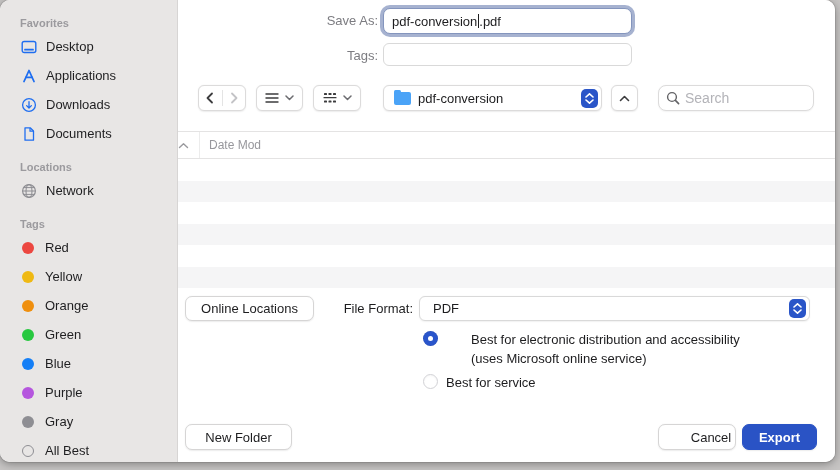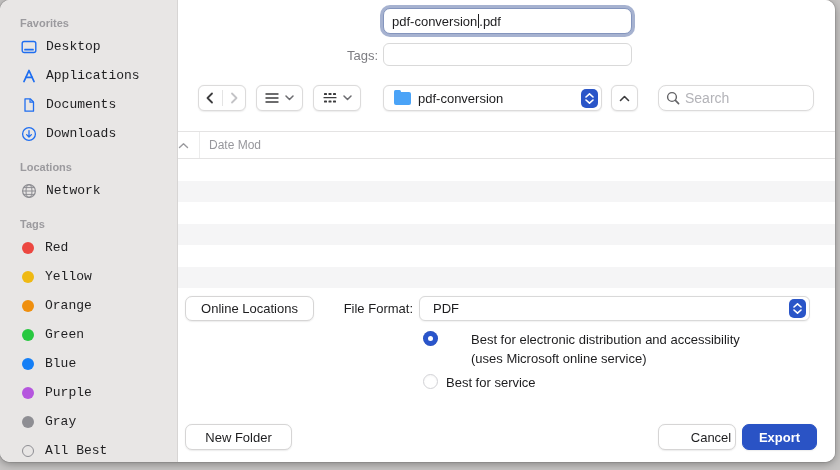--- a/index.html
+++ b/index.html
@@ -29,21 +29,21 @@
     flex: none;
     overflow: hidden;
   }
   .side-section-title {
     font-size: 11px; font-weight: bold; color: #9b9a9e;
     height: 18px; line-height: 18px; margin-top: 10px;
   }
   .side-section-title:first-child { margin-top: 2px; }
   .side-item {
     display: flex; align-items: center; height: 29px;
-    font-size: 13px; color: #1f1f21; cursor: default; font-family: Liberation Mono, monospace;
+    font-size: 13px; color: #1f1f21; cursor: default;
   }
   .side-item .ic {
     width: 17px; height: 17px; margin-right: 9px;
     display: inline-flex; align-items: center; justify-content: center;
     color: #1f6ef0; flex: none;
   }
   .dot {
     width: 12px; height: 12px; border-radius: 50%;
     margin: 0 11px 0 2px; flex: none;
   }
@@ -184,35 +184,35 @@
             <path d="M3 13.5 L8 2.5 L13 13.5" fill="none" stroke="currentColor" stroke-width="1.8" stroke-linecap="round" stroke-linejoin="round"></path>
             <path d="M5 9.4 H11" stroke="currentColor" stroke-width="1.8" stroke-linecap="round"></path>
           </svg>
       </span>
       <span>Applications</span>
     </div>
 
     <div class="side-item">
       <span class="ic">
         <svg width="16" height="16" viewBox="0 0 16 16">
+            <circle cx="8" cy="8" r="6.4" fill="none" stroke="currentColor" stroke-width="1.3"></circle>
+            <path d="M8 4.6 V10.6 M5.6 8.6 L8 11 L10.4 8.6" fill="none" stroke="currentColor" stroke-width="1.3" stroke-linecap="round" stroke-linejoin="round"></path>
+          </svg>
+      </span>
+      <span>Downloads</span>
+    </div>
+
+    <div class="side-item">
+      <span class="ic">
+        <svg width="16" height="16" viewBox="0 0 16 16">
             <path d="M4 1.8 h5.2 L12.5 5 v9.2 H4 Z" fill="none" stroke="currentColor" stroke-width="1.3" stroke-linejoin="round"></path>
             <path d="M9 2 v3.2 h3.3" fill="none" stroke="currentColor" stroke-width="1.2"></path>
           </svg>
       </span>
       <span>Documents</span>
-    </div>
-
-    <div class="side-item">
-      <span class="ic">
-        <svg width="16" height="16" viewBox="0 0 16 16">
-            <circle cx="8" cy="8" r="6.4" fill="none" stroke="currentColor" stroke-width="1.3"></circle>
-            <path d="M8 4.6 V10.6 M5.6 8.6 L8 11 L10.4 8.6" fill="none" stroke="currentColor" stroke-width="1.3" stroke-linecap="round" stroke-linejoin="round"></path>
-          </svg>
-      </span>
-      <span>Downloads</span>
     </div>
 
     <div class="side-section-title">Locations</div>
 
     <div class="side-item">
       <span class="ic" style="color:#8e8e93;">
         <svg width="16" height="16" viewBox="0 0 16 16">
             <circle cx="8" cy="8" r="6.4" fill="none" stroke="currentColor" stroke-width="1.2"></circle>
             <ellipse cx="8" cy="8" rx="3" ry="6.4" fill="none" stroke="currentColor" stroke-width="1.1"></ellipse>
             <path d="M1.6 8 H14.4 M2.6 4.6 H13.4 M2.6 11.4 H13.4" stroke="currentColor" stroke-width="1" fill="none"></path>
@@ -252,20 +252,21 @@
       <span>Gray</span>
     </div>
     <div class="side-item">
       <span class="dot dot-outline"></span>
       <span>All Best</span>
     </div>
   </div>
 
   <div class="main">
 
+    <div class="form-label" style="left:60px; top:13px; width:140px;">Save As:</div>
     <div class="field focused" style="left:205px; top:8px; width:249px; height:26px;">
       <span>pdf-conversion</span>
       <span class="caret"></span>
       <span>.pdf</span>
     </div>
 
     <div class="form-label" style="left:60px; top:48px; width:140px;">Tags:</div>
     <div class="field" style="left:205px; top:43px; width:249px; height:23px;">
       <span></span>
     </div>

